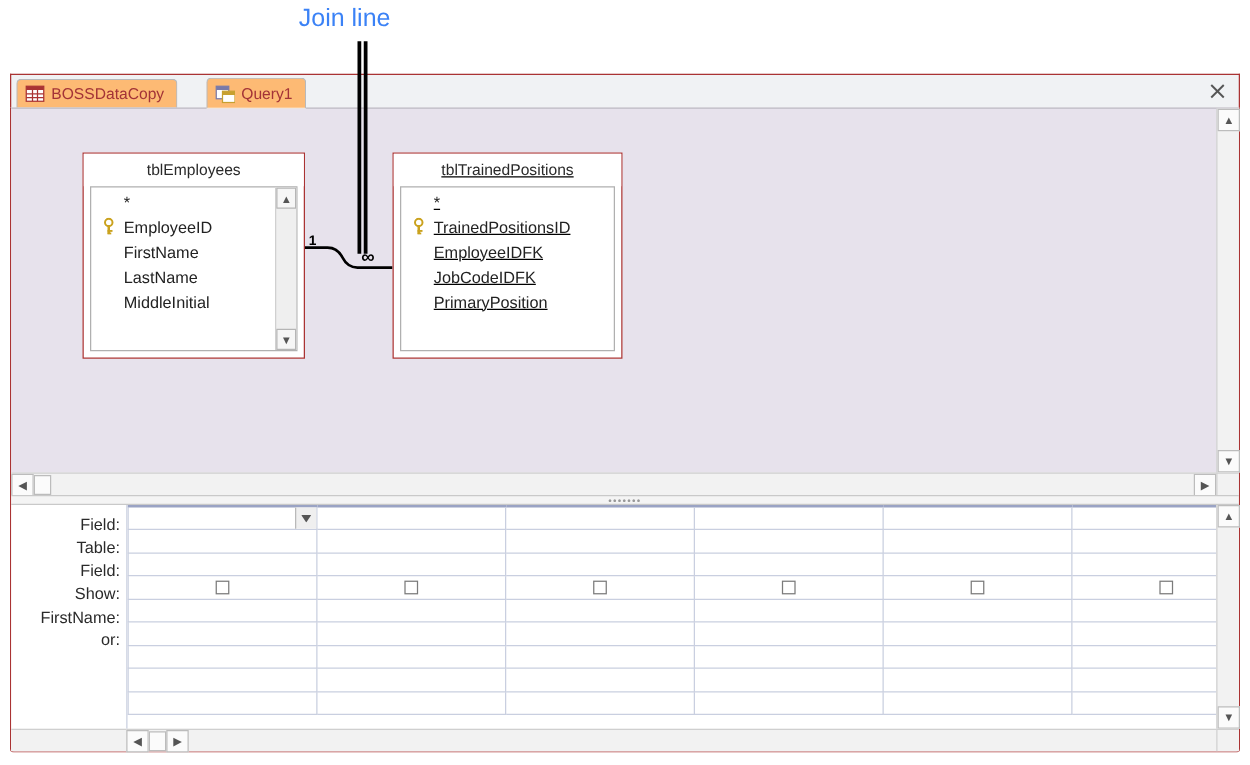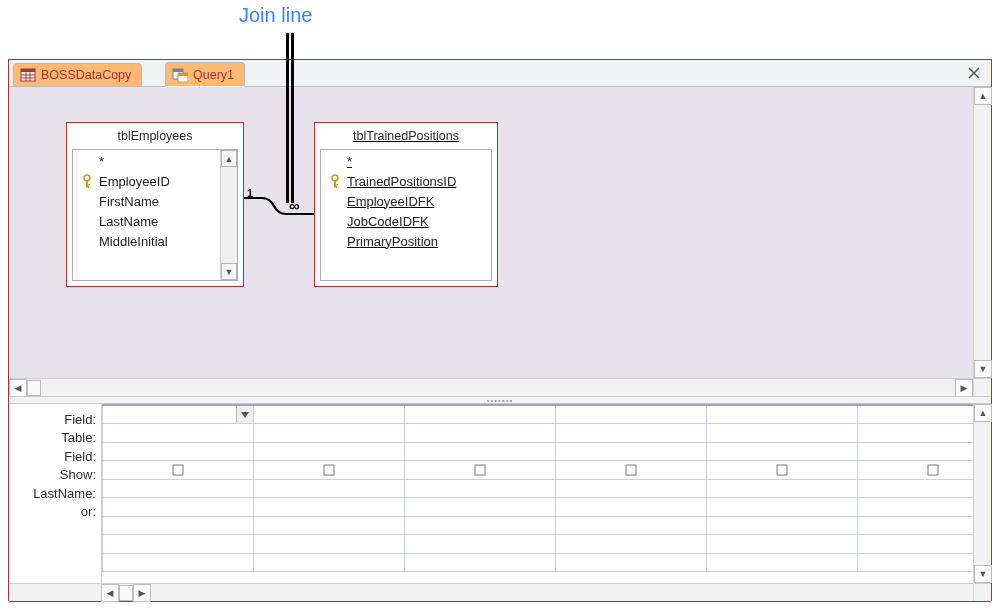--- a/index.html
+++ b/index.html
@@ -215,21 +215,21 @@
   <div id="splitter">
       <span class="grip">•••••••</span>
     </div>
 
   <div id="grid-pane">
     <div id="grid-labels">
       <div class="glabel">Field:</div>
       <div class="glabel">Table:</div>
       <div class="glabel">Field:</div>
       <div class="glabel">Show:</div>
-      <div class="glabel">LastName:</div>
+      <div class="glabel">FirstName:</div>
       <div class="glabel">or:</div>
     </div>
 
     <div id="grid-wrap">
       <table id="grid">
         <tbody>
             <tr class="first">
           <td>
             <span class="dd">
                   <svg viewBox="0 0 8 6">

